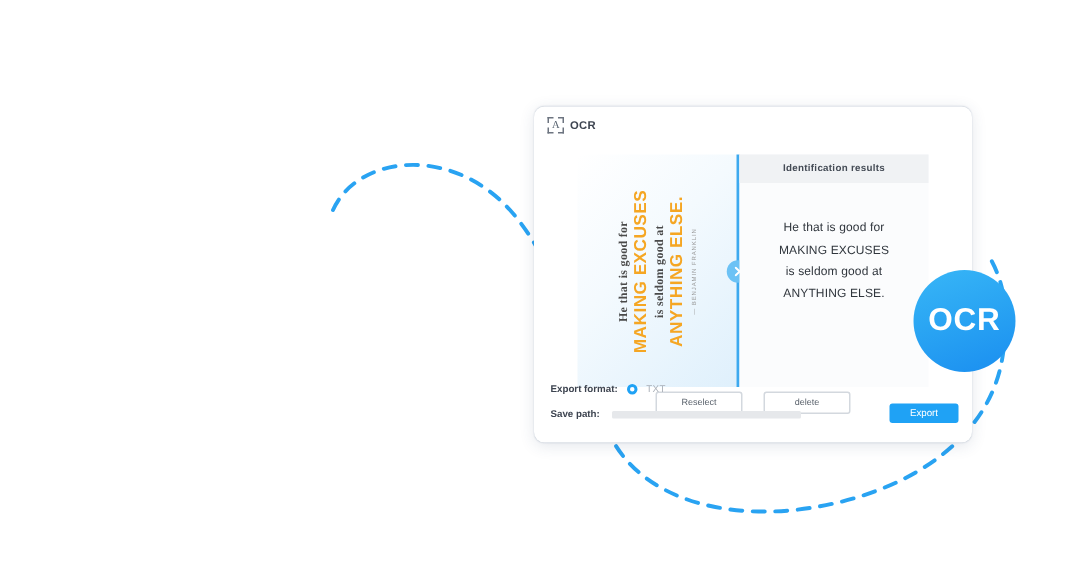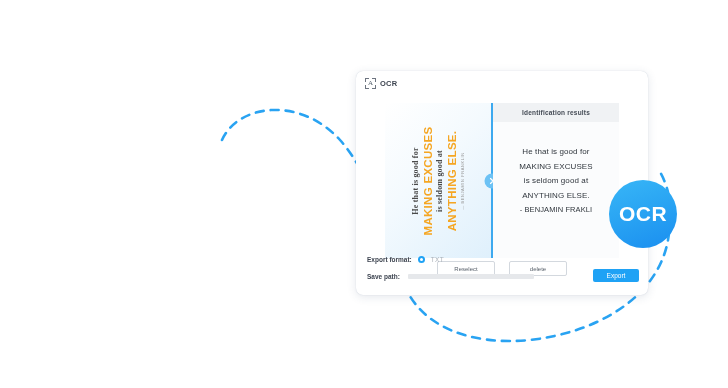--- a/index.html
+++ b/index.html
@@ -358,21 +358,20 @@
         </div>
       </div>
 
       <div class="results-pane">
         <div class="results-head">Identification results</div>
         <div class="results-body">
           <span class="rl">He that is good for</span>
           <span class="rl">MAKING EXCUSES</span>
           <span class="rl">is seldom good at</span>
           <span class="rl">ANYTHING ELSE.</span>
-          <span class="rl author">- BENJAMIN FRAKLI</span>
         </div>
       </div>
     </div>
 
     <div class="btn-row">
       <div class="mini-btn">Reselect</div>
       <div class="mini-btn">delete</div>
     </div>
 
     <div class="fmt-row">

